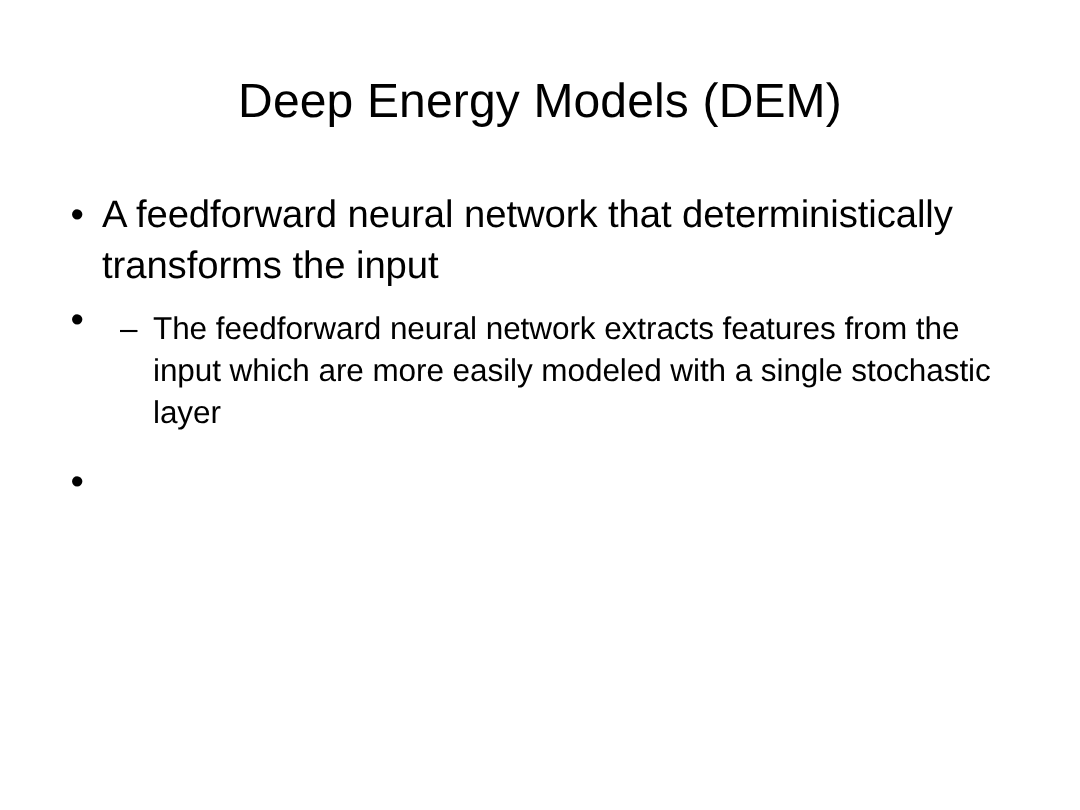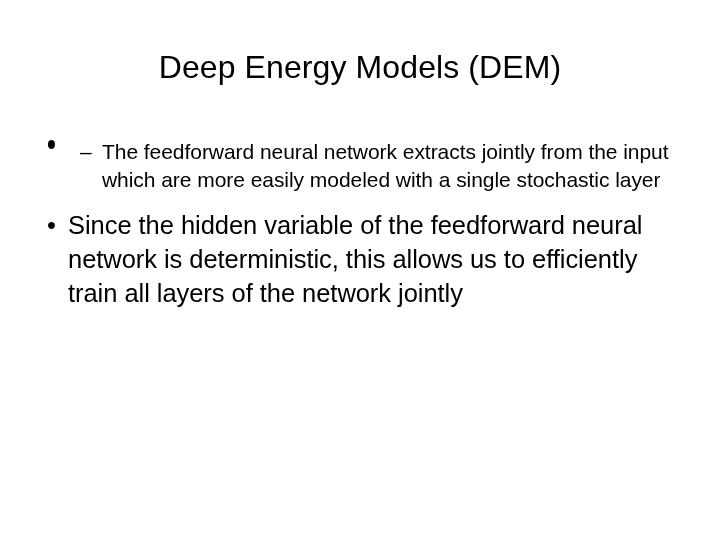--- a/index.html
+++ b/index.html
@@ -92,30 +92,30 @@
 <body>
 
 <div class="slide">
 
   <div class="slide-title">Deep Energy Models (DEM)</div>
 
   <div class="body-content">
 
     <div class="bullet-l1">
       <span class="marker">•</span>
+      <span class="text">A feedforward neural network that deterministically transforms the input</span>
     </div>
 
     <div class="bullet-l1 gap-between-l1">
       <span class="marker">•</span>
     </div>
 
     <div class="bullet-l2 gap-before-sub">
       <span class="marker">–</span>
-      <span class="text">The feedforward neural network extracts jointly from the input which are more easily modeled with a single stochastic layer</span>
+      <span class="text">The feedforward neural network extracts features from the input which are more easily modeled with a single stochastic layer</span>
     </div>
 
     <div class="bullet-l1 gap-before-last">
       <span class="marker">•</span>
-      <span class="text">Since the hidden variable of the feedforward neural network is deterministic, this allows us to efficiently train all layers of the network jointly</span>
     </div>
 
   </div>
 </div>
 
 </body></html>

